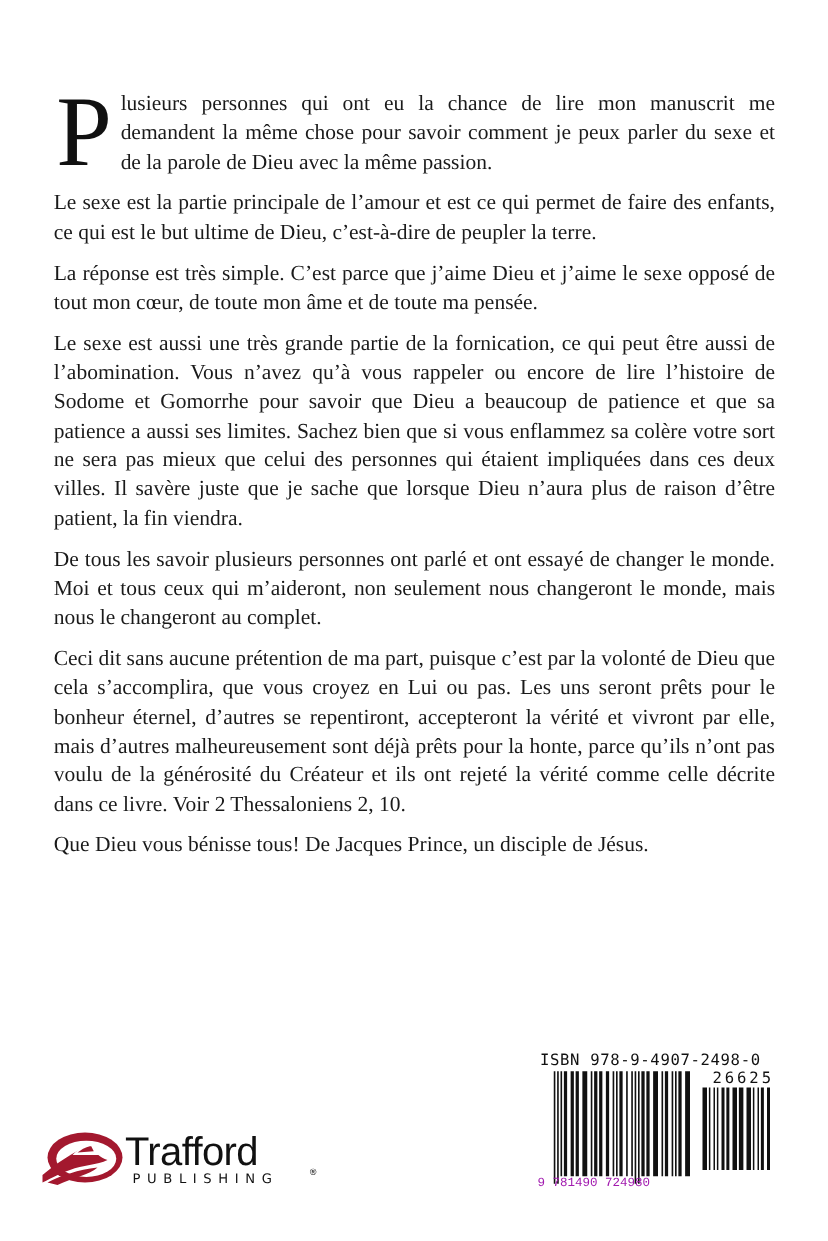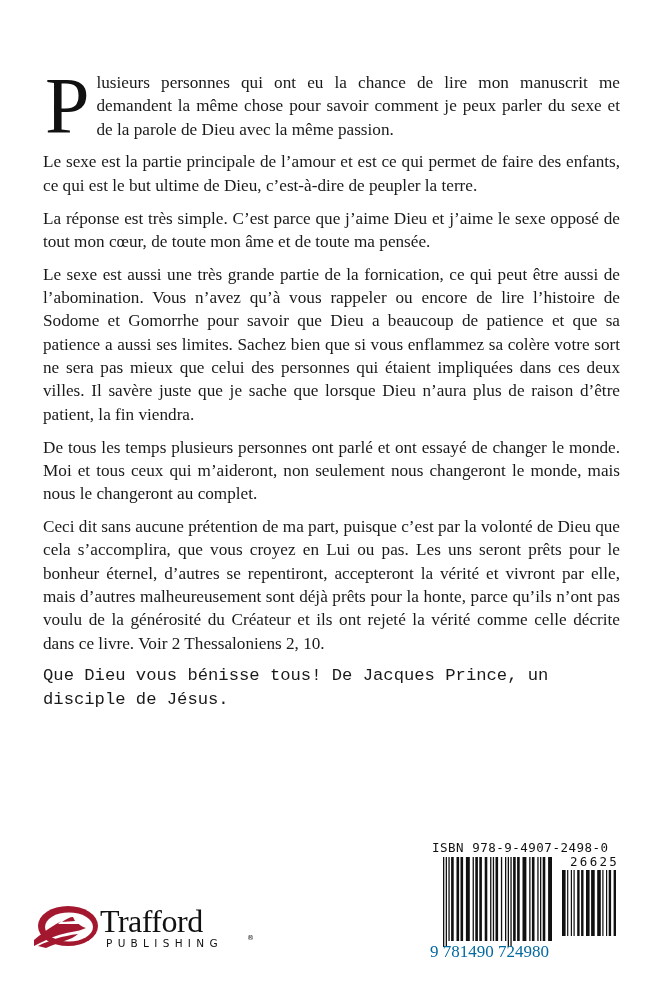--- a/index.html
+++ b/index.html
@@ -5,69 +5,69 @@
   html, body { margin: 0; padding: 0; }
   body {
     width: 662px; height: 993px; background: #ffffff; position: relative; overflow: hidden;
     font-family: "Liberation Serif", "DejaVu Serif", serif; color: #1a1a1a;
   }
   .text-block {
     position: absolute; left: 43px; top: 71px; width: 577px;
     font-size: 17.2px; line-height: 23.3px;
   }
   .text-block p { margin: 0 0 9.6px 0; text-align: justify; }
-  .text-block p.last-left { text-align: left; font-family: Liberation Mono, monospace; }
+  .text-block p.last-left { text-align: left; }
   .dropcap {
     float: left; font-size: 80px; line-height: 62px; height: 64px;
     margin: 4px 7px 0 2px; padding: 0; color: #111;
     font-family: "Liberation Serif", "DejaVu Serif", serif;
   }
   .barcode {
     position: absolute; left: 430px; top: 838px; width: 190px; height: 122px;
   }
   .isbn-text {
     position: absolute; left: 2px; top: 2px;
     font-family: "DejaVu Sans Mono", "Liberation Mono", monospace; font-size: 12.5px;
     letter-spacing: 0.5px; color: #111;
   }
   .addon-text {
     position: absolute; left: 140px; top: 16px;
     font-family: "DejaVu Sans Mono", "Liberation Mono", monospace; font-size: 12.5px;
     letter-spacing: 2.3px; color: #111;
   }
   .digits-text {
     position: absolute; left: 0px; top: 104px;
-    font-family: Liberation Serif, serif; font-size: 17px;
-    color: #0369a1; white-space: pre;
+    font-family: Liberation Mono, monospace; font-size: 10px;
+    color: #a21caf; white-space: pre;
   }
   .logo { position: absolute; left: 28px; top: 900px; width: 240px; height: 55px; }
   .logo-word {
     position: absolute; left: 72px; top: 3px;
-    font-family: Liberation Serif, serif; font-size: 32px;
+    font-family: Liberation Sans, sans-serif; font-size: 32px;
     letter-spacing: -0.5px; color: #111; font-weight: normal; line-height: 36px;
   }
   .logo-sub {
     position: absolute; left: 78px; top: 37px;
     font-family: "DejaVu Sans", "Liberation Sans", sans-serif; font-size: 10.5px;
     font-weight: normal; letter-spacing: 5.3px; color: #111;
   }
   .logo-reg {
     position: absolute; left: 219px; top: 34px;
     font-family: "DejaVu Sans", sans-serif; font-size: 7px; color: #111;
   }
 </style>
 </head>
 <body>
 
 <div class="text-block">
   <p><span class="dropcap">P</span><span>lusieurs personnes qui ont eu la chance de lire mon manuscrit me demandent la même chose pour savoir comment je peux parler du sexe et de la parole de Dieu avec la même passion.</span></p>
   <p>Le sexe est la partie principale de l’amour et est ce qui permet de faire des enfants, ce qui est le but ultime de Dieu, c’est-à-dire de peupler la terre.</p>
   <p>La réponse est très simple. C’est parce que j’aime Dieu et j’aime le sexe opposé de tout mon cœur, de toute mon âme et de toute ma pensée.</p>
   <p>Le sexe est aussi une très grande partie de la fornication, ce qui peut être aussi de l’abomination. Vous n’avez qu’à vous rappeler ou encore de lire l’histoire de Sodome et Gomorrhe pour savoir que Dieu a beaucoup de patience et que sa patience a aussi ses limites. Sachez bien que si vous enflammez sa colère votre sort ne sera pas mieux que celui des personnes qui étaient impliquées dans ces deux villes. Il savère juste que je sache que lorsque Dieu n’aura plus de raison d’être patient, la fin viendra.</p>
-  <p>De tous les temps plusieurs personnes ont parlé et ont essayé de changer le monde. Moi et tous ceux qui m’aideront, non seulement nous changeront le monde, mais nous le changeront au complet.</p>
+  <p>De tous les savoir plusieurs personnes ont parlé et ont essayé de changer le monde. Moi et tous ceux qui m’aideront, non seulement nous changeront le monde, mais nous le changeront au complet.</p>
   <p>Ceci dit sans aucune prétention de ma part, puisque c’est par la volonté de Dieu que cela s’accomplira, que vous croyez en Lui ou pas. Les uns seront prêts pour le bonheur éternel, d’autres se repentiront, accepteront la vérité et vivront par elle, mais d’autres malheureusement sont déjà prêts pour la honte, parce qu’ils n’ont pas voulu de la générosité du Créateur et ils ont rejeté la vérité comme celle décrite dans ce livre. Voir 2 Thessaloniens 2, 10.</p>
   <p class="last-left">Que Dieu vous bénisse tous! De Jacques Prince, un disciple de Jésus.</p>
 </div>
 
 <div class="barcode">
   <div class="isbn-text">ISBN 978-9-4907-2498-0</div>
   <div class="addon-text">26625</div>
   <svg width="190" height="122" style="position:absolute;left:0;top:0;">
     <g fill="#111" id="main-bars">
         <rect x="13" y="19" width="1.3" height="90"></rect>

